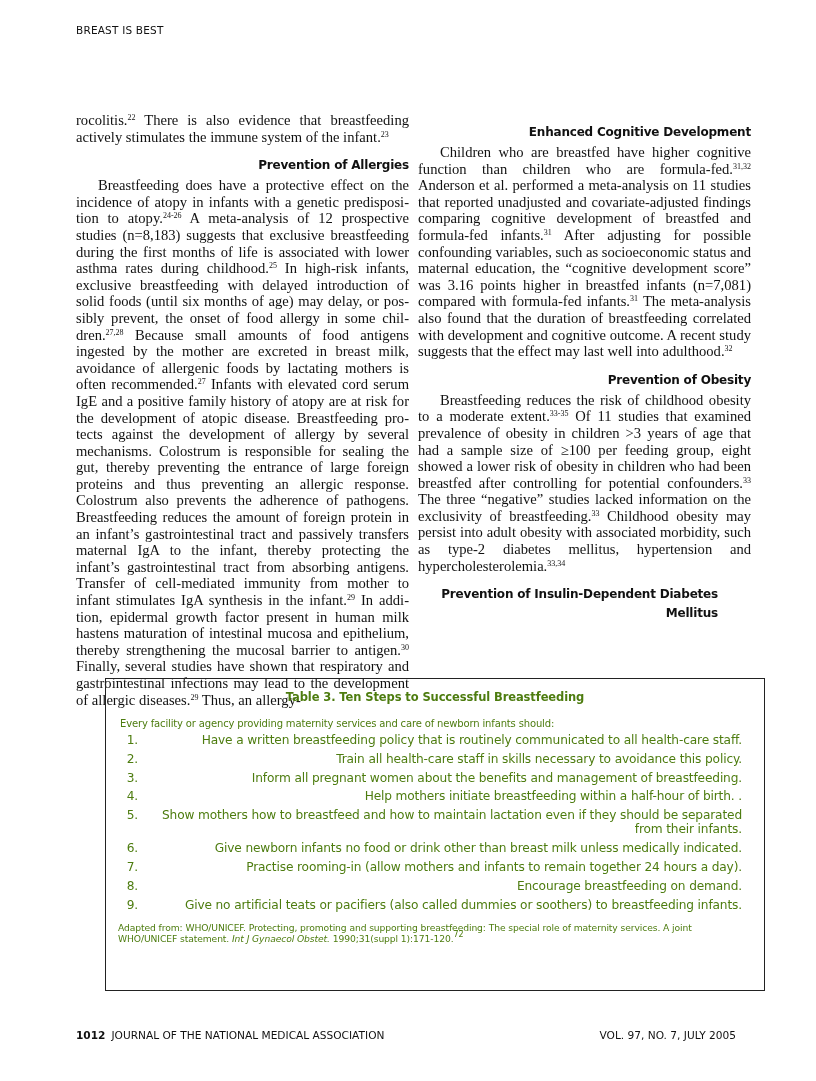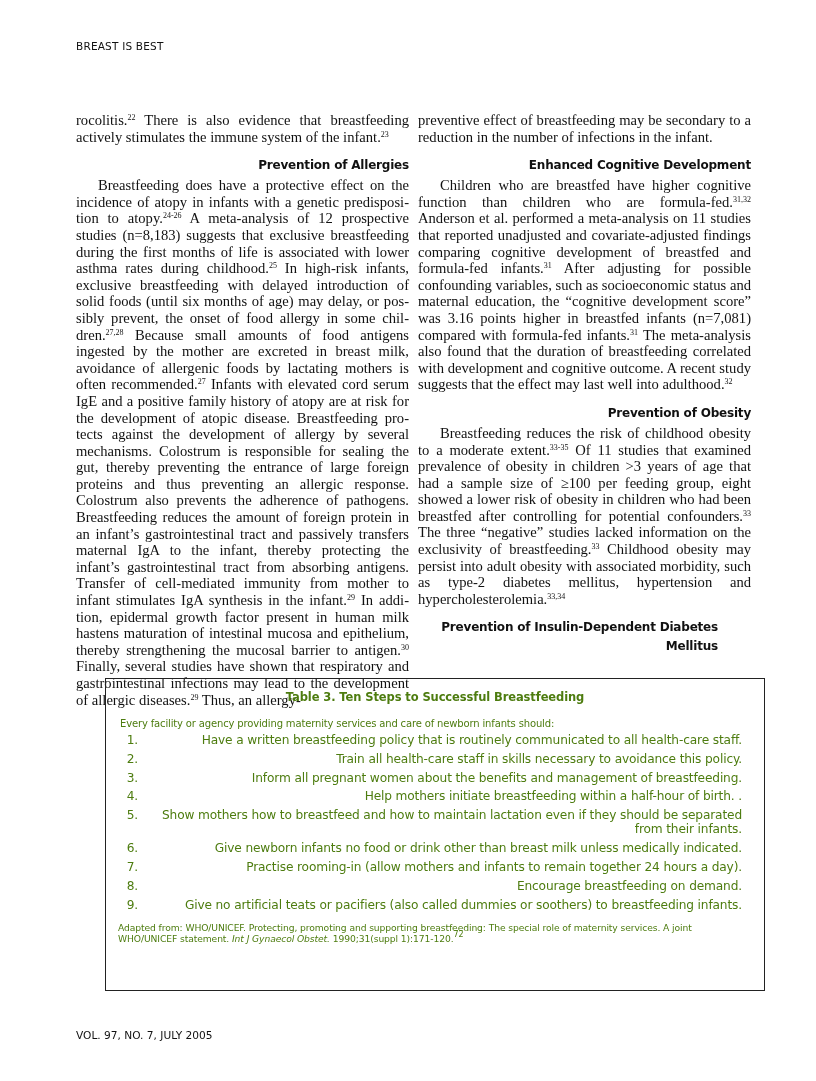--- a/index.html
+++ b/index.html
@@ -1,18 +1,18 @@
 <!DOCTYPE html>
 <html><head>
 <meta charset="utf-8">
 <style>
   html, body { margin: 0; padding: 0; background: #ffffff; }
   body { width: 816px; height: 1081px; position: relative; overflow: hidden; color: #111; }
   .running-head {
-    position: absolute; left: 76px; top: 40px;
+    position: absolute; left: 76px; top: 24px;
     font-family: "DejaVu Sans", sans-serif; font-size: 10.5px; letter-spacing: 0.2px; color: #111;
   }
   .col {
     position: absolute; top: 64px; width: 333px;
     font-family: "Liberation Serif", serif; font-size: 14.6px; line-height: 16.6px;
     text-align: justify; hyphens: manual; margin-top: 48px;
   }
   .col-left { left: 76px; }
   .col-right { left: 418px; }
   .col p { margin: 0; }
@@ -53,21 +53,20 @@
 <div class="running-head">BREAST IS BEST</div>
 
 <div class="col col-left">
   <p><span>rocolitis.</span><sup>22</sup><span> There is also evidence that breastfeeding actively stimulates the immune system of the infant.</span><sup>23</sup></p>
 
   <h2>Prevention of Allergies</h2>
   <p class="indent"><span>Breastfeeding does have a protective effect on the incidence of atopy in infants with a genetic predisposi­tion to atopy.</span><sup>24-26</sup><span> A meta-analysis of 12 prospective studies (n=8,183) suggests that exclusive breastfeeding during the first months of life is associated with lower asthma rates during childhood.</span><sup>25</sup><span> In high-risk infants, exclusive breastfeeding with delayed introduction of solid foods (until six months of age) may delay, or pos­sibly prevent, the onset of food allergy in some chil­dren.</span><sup>27,28</sup><span> Because small amounts of food antigens ingested by the mother are excreted in breast milk, avoidance of allergenic foods by lactating mothers is often recommended.</span><sup>27</sup><span> Infants with elevated cord serum IgE and a positive family history of atopy are at risk for the development of atopic disease. Breastfeeding pro­tects against the development of allergy by several mechanisms. Colostrum is responsible for sealing the gut, thereby preventing the entrance of large foreign proteins and thus preventing an allergic response. Colostrum also prevents the adherence of pathogens. Breastfeeding reduces the amount of foreign protein in an infant’s gastrointestinal tract and passively transfers maternal IgA to the infant, thereby protecting the infant’s gastrointestinal tract from absorbing antigens. Transfer of cell-mediated immunity from mother to infant stimulates IgA synthesis in the infant.</span><sup>29</sup><span> In addi­tion, epidermal growth factor present in human milk hastens maturation of intestinal mucosa and epitheli­um, thereby strengthening the mucosal barrier to anti­gen.</span><sup>30</sup><span> Finally, several studies have shown that respirato­ry and gastrointestinal infections may lead to the development of allergic diseases.</span><sup>29</sup><span> Thus, an allergy-</span></p>
 </div>
 
 <div class="col col-right">
-  <p>preventive effect of breastfeeding may be secondary to a reduction in the number of infections in the infant.</p>
 
   <h2>Enhanced Cognitive Development</h2>
   <p class="indent"><span>Children who are breastfed have higher cognitive function than children who are formula-fed.</span><sup>31,32</sup><span> Anderson et al. performed a meta-analysis on 11 stud­ies that reported unadjusted and covariate-adjusted findings comparing cognitive development of breast­fed and formula-fed infants.</span><sup>31</sup><span> After adjusting for pos­sible confounding variables, such as socioeconomic status and maternal education, the “cognitive devel­opment score” was 3.16 points higher in breastfed infants (n=7,081) compared with formula-fed infants.</span><sup>31</sup><span> The meta-analysis also found that the dura­tion of breastfeeding correlated with development and cognitive outcome. A recent study suggests that the effect may last well into adulthood.</span><sup>32</sup></p>
 
   <h2>Prevention of Obesity</h2>
   <p class="indent"><span>Breastfeeding reduces the risk of childhood obesi­ty to a moderate extent.</span><sup>33-35</sup><span> Of 11 studies that exam­ined prevalence of obesity in children &gt;3 years of age that had a sample size of ≥100 per feeding group, eight showed a lower risk of obesity in children who had been breastfed after controlling for potential con­founders.</span><sup>33</sup><span> The three “negative” studies lacked infor­mation on the exclusivity of breastfeeding.</span><sup>33</sup><span> Child­hood obesity may persist into adult obesity with associated morbidity, such as type-2 diabetes melli­tus, hypertension and hypercholesterolemia.</span><sup>33,34</sup></p>
 
   <h2 style="width:300px">Prevention of Insulin-Dependent Diabetes Mellitus</h2>
 </div>
 
@@ -109,14 +108,15 @@
       </li>
     <li>
         <span class="num">9.</span>
         <span class="txt">Give no artificial teats or pacifiers (also called dummies or soothers) to breastfeeding infants.</span>
       </li>
   </ol>
   <div class="source"><span>Adapted from: WHO/UNICEF. Protecting, promoting and supporting breastfeeding: The special role of maternity services. A joint WHO/UNICEF statement. </span><i>Int J Gynaecol Obstet.</i><span> 1990;31(suppl 1):171-120.</span><sup>72</sup></div>
 </div>
 
 <div class="footer">
+  <div><span class="pnum">1012</span><span>JOURNAL OF THE NATIONAL MEDICAL ASSOCIATION</span></div>
   <div>VOL. 97, NO. 7, JULY 2005</div>
 </div>
 
 </body></html>

